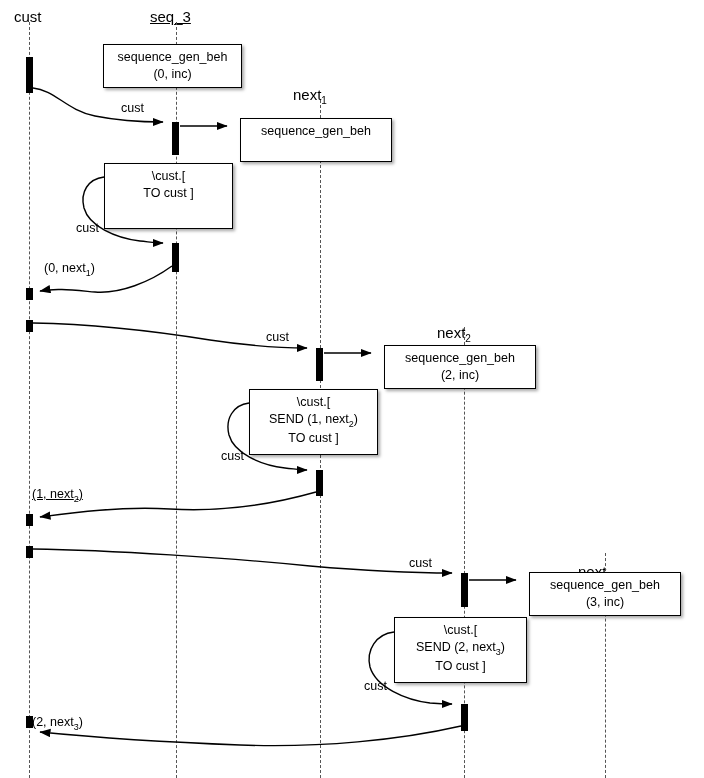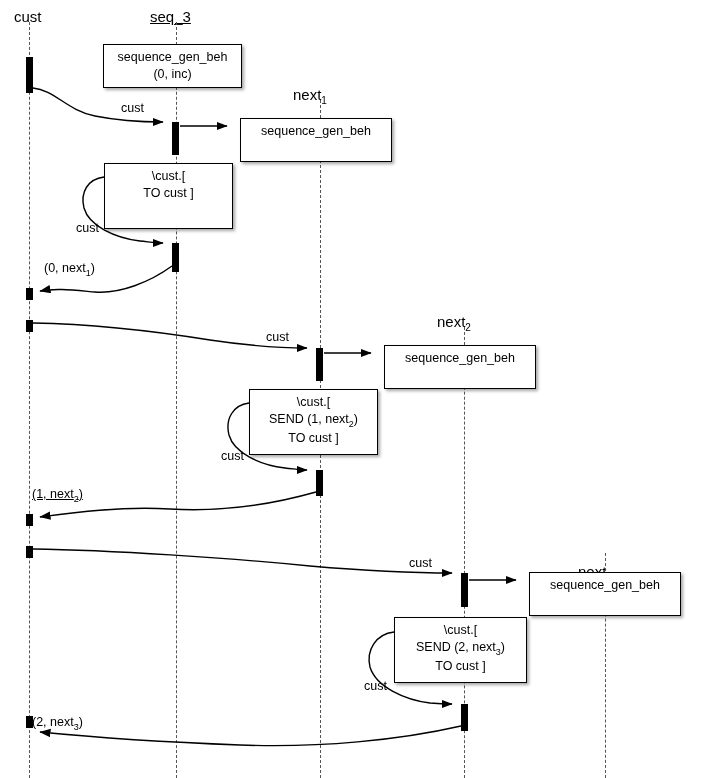--- a/index.html
+++ b/index.html
@@ -77,21 +77,21 @@
 
   <div class="lifeline-label" style="left:14px; top:8px;">
     <span>cust</span>
   </div>
   <div class="lifeline-label" style="left:150px; top:8px;text-decoration:underline;">
     <span>seq_3</span>
   </div>
   <div class="lifeline-label" style="left:293px; top:86px;">
     <span>next</span><span class="sub">1</span>
   </div>
-  <div class="lifeline-label" style="left:437px; top:313px;">
+  <div class="lifeline-label" style="left:437px; top:324px;">
     <span>next</span><span class="sub">2</span>
   </div>
   <div class="lifeline-label" style="left:578px; top:563px;">
     <span>next</span><span class="sub">3</span>
   </div>
 
   <div class="lifeline" style="left:29px;  top:22px;  height:756px;"></div>
   <div class="lifeline" style="left:176px; top:22px;  height:756px;"></div>
   <div class="lifeline" style="left:320px; top:100px; height:678px;"></div>
   <div class="lifeline" style="left:464px; top:327px; height:451px;"></div>
@@ -151,24 +151,26 @@
     <span class="line">sequence_gen_beh</span>
     <span class="line">(0, inc)</span>
   </div>
 
   <div class="box" style="left:240px; top:118px; width:152px; height:44px;">
     <span class="line">sequence_gen_beh</span>
   </div>
 
   <div class="box" style="left:384px; top:345px; width:152px; height:44px;">
     <span class="line">sequence_gen_beh</span>
+    <span class="line">(2, inc)</span>
   </div>
 
   <div class="box" style="left:529px; top:572px; width:152px; height:44px;">
     <span class="line">sequence_gen_beh</span>
+    <span class="line">(3, inc)</span>
   </div>
 
   <div class="box" style="left:104px; top:163px; width:129px; height:66px;">
     <span class="line">\cust.[</span>
     <span class="line">TO cust ]</span>
   </div>
 
   <div class="box" style="left:249px; top:389px; width:129px; height:66px;">
     <span class="line">\cust.[</span>
     <span class="line"><span>SEND (1, next</span><span class="sub">2</span><span>)</span></span>

